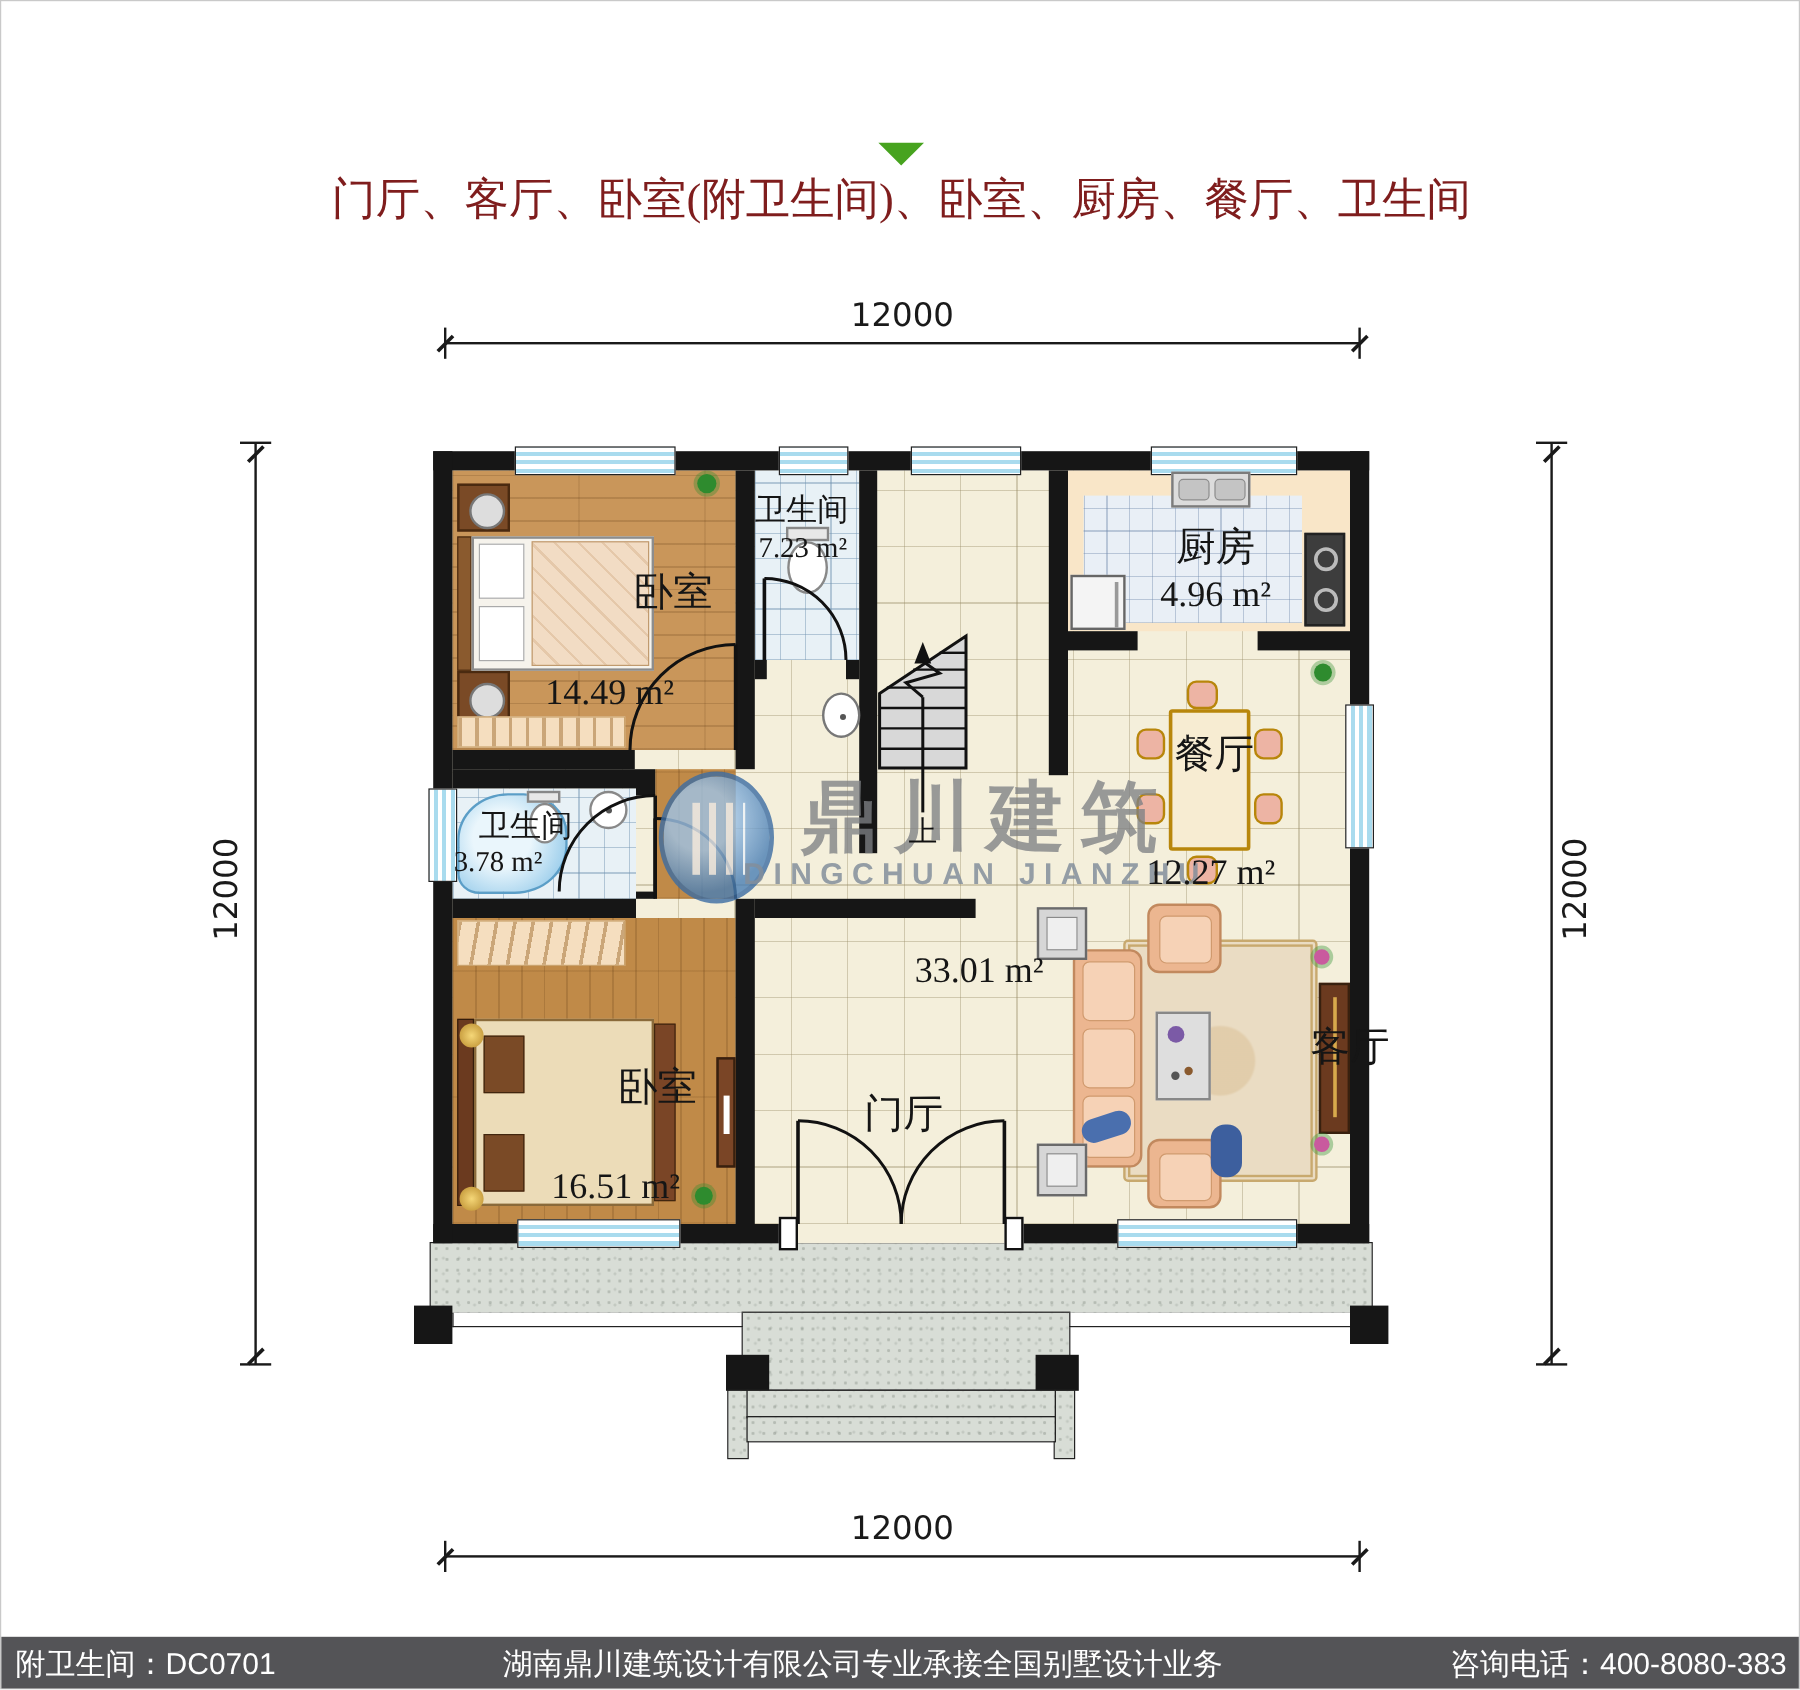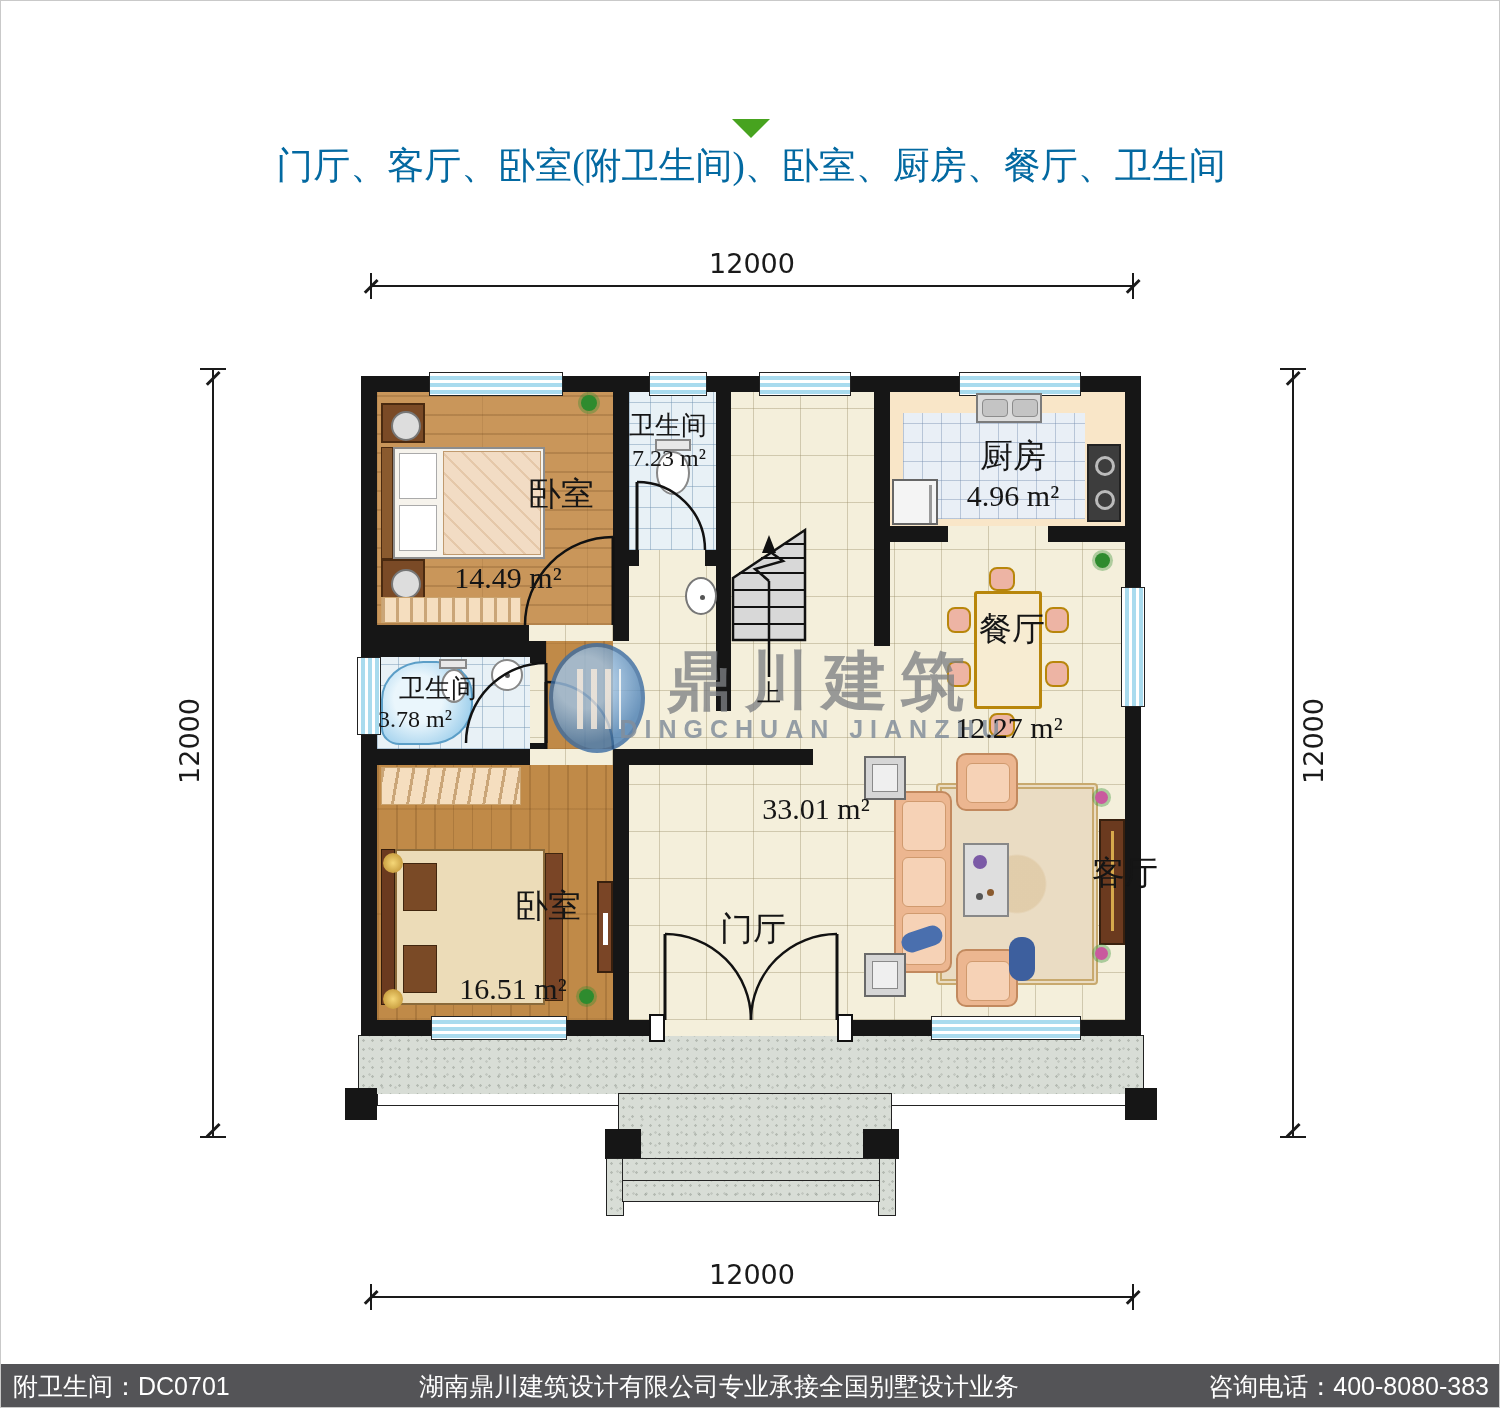--- a/index.html
+++ b/index.html
@@ -6,21 +6,21 @@
   .page{position:relative;width:1500px;height:1408px;background:#fff;overflow:hidden;
         font-family:"Liberation Serif", serif;box-sizing:border-box;border:1px solid #c9c9c9;}
   .abs{position:absolute;}
   
   .header-bar{left:20px;top:25px;width:1460px;height:93px;background:#47a31f;
               display:flex;align-items:center;justify-content:center;}
   .header-title{color:#fff;font-size:47px;font-weight:bold;letter-spacing:9px;
                 font-family:"Liberation Sans",sans-serif;}
   .header-arrow{left:731px;top:118px;width:0;height:0;border-left:19px solid transparent;
                 border-right:19px solid transparent;border-top:19px solid #47a31f;}
-  .subtitle{left:0;top:140px;width:1500px;text-align:center;font-size:37px;color:#0369a1;}
+  .subtitle{left:0;top:140px;width:1500px;text-align:center;font-size:37px;color:#7f1d1d;}
   
   .dimline-h{height:2px;background:#1a1a1a;}
   .dimline-v{width:2px;background:#1a1a1a;}
   .endbar-v{width:2px;height:26px;background:#1a1a1a;}
   .endbar-h{width:26px;height:2px;background:#1a1a1a;}
   .tick{width:18px;height:2.5px;background:#1a1a1a;transform:rotate(-45deg);}
   .dimnum{font-family:"DejaVu Sans",sans-serif;font-size:27px;color:#1a1a1a;}
   .rot{transform:rotate(-90deg);transform-origin:center;}
   
   .tile-floor{background-color:#f4efdb;background-image:

